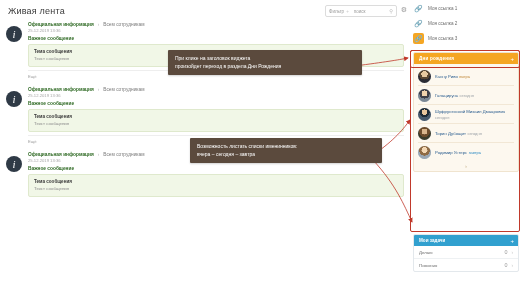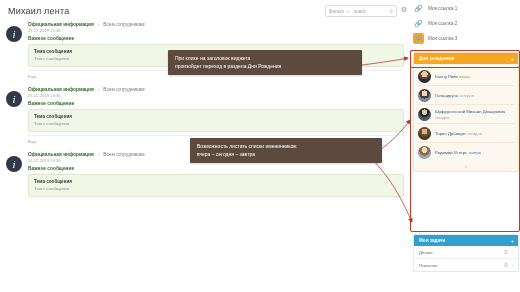--- a/index.html
+++ b/index.html
@@ -139,21 +139,21 @@
     position:absolute;border:1px solid #c0392b;border-radius:2px;
     pointer-events:none;
   }
   svg.arrows{position:absolute;left:0;top:0;width:520px;height:292px;pointer-events:none;}
 </style>
 </head>
 <body>
 
 <div id="app">
 
-  <div class="page-title">Михаил лента</div>
+  <div class="page-title">Живая лента</div>
 
   <div class="filter-bar">
     <span class="fl">Фильтр</span>
     <span class="sep">+</span>
     <span class="fl">поиск</span>
     <span class="mag">⚲</span>
   </div>
   <div class="gear">⚙</div>
 
   <div class="feed">

